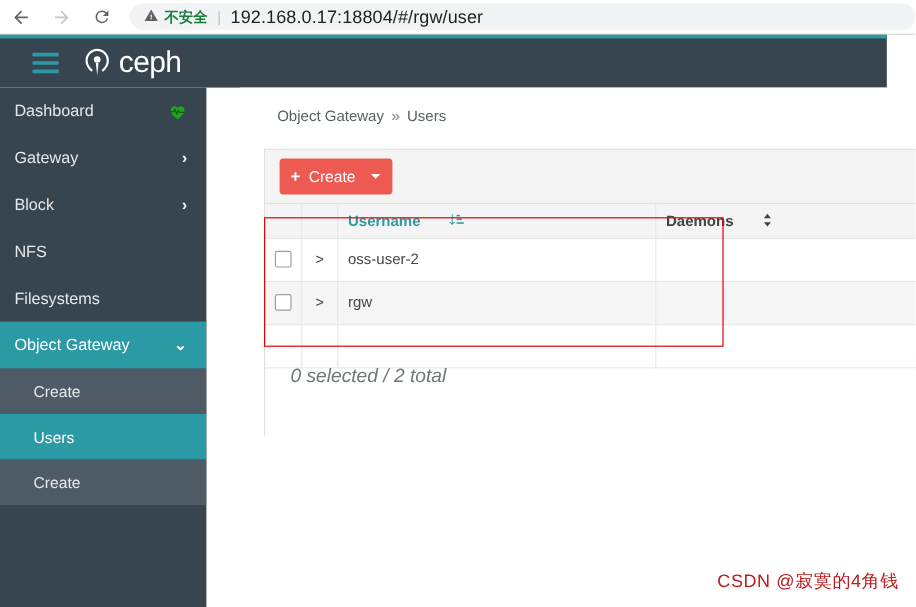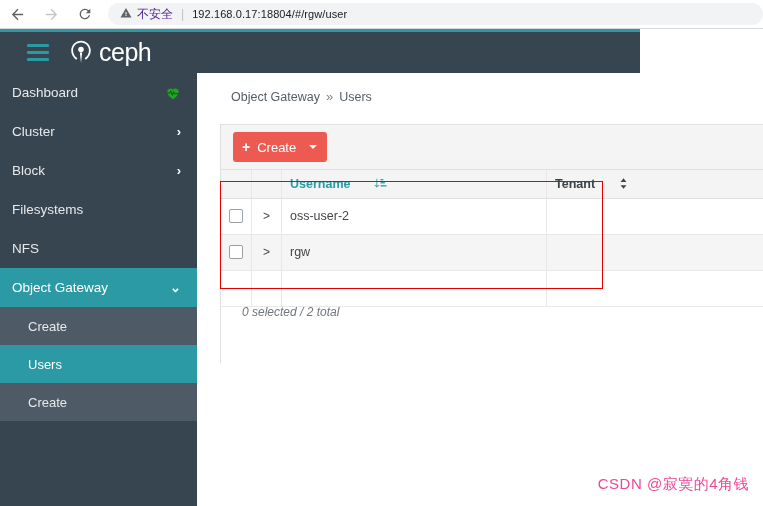--- a/index.html
+++ b/index.html
@@ -29,31 +29,31 @@
     height: 22px; flex: 1;
     background: #f1f3f4;
     border-radius: 11px;
     display: flex; align-items: center;
     padding: 0 12px;
     gap: 5px;
     font-size: 12.5px;
     color: #202124;
   }
   .warn-icon { color: #5f6368; font-size: 11px; line-height: 1; }
-  .warn-text { color: #4c1d95; font-size: 12px; }
+  .warn-text { color: #15803d; font-size: 12px; font-weight: bold; }
   .omni-sep { color: #bdc1c6; padding: 0 3px; font-size: 12px; }
-  .omni-url { color: #202124; font-size: 11px; letter-spacing: .1px; }
+  .omni-url { color: #202124; font-size: 15px; letter-spacing: .1px; }
   .chrome-divider {
     position: absolute; left: 0; top: 28px; width: 763px; height: 1px;
     background: #d6d9dc;
   }
 
   
   .topbar {
-    position: absolute; left: 0; top: 29px; width: 640px; height: 44px;
+    position: absolute; left: 0; top: 29px; width: 739px; height: 44px;
     background: #374550;
     border-top: 3px solid #2b9aa5;
   }
   .hamburger {
     position: absolute; left: 27px; top: 12px;
     width: 22px; height: 17px;
     display: flex; flex-direction: column; justify-content: space-between;
   }
   .hamburger span { display: block; height: 3px; background: #2b9aa5; border-radius: 1px; }
   .brand {
@@ -62,21 +62,21 @@
     color: #ffffff;
   }
   .brand-logo { width: 26px; height: 26px; display: block; }
   .brand-text {
     font-size: 25px; font-weight: 400; letter-spacing: -0.5px;
     color: #ffffff; line-height: 26px;
   }
 
   
   .sidebar {
-    position: absolute; left: 0; top: 73px; width: 197px; height: 433px;
+    position: absolute; left: 0; top: 73px; width: 172px; height: 433px;
     background: #374550;
     overflow: hidden;
   }
   .side-item {
     position: relative;
     height: 39px;
     display: flex; align-items: center;
     padding: 0 16px 0 12px;
     color: #e7e9ea;
     font-size: 13.5px;
@@ -181,40 +181,40 @@
     border: 1px solid #98a0a6;
     border-radius: 2px;
     background: #ffffff;
     display: inline-block;
     vertical-align: middle;
   }
   .table-foot-row td { height: 25px; background: #ffffff; border-bottom: none; }
 
   .status-line {
     position: absolute; left: 42px; top: 232px;
-    font-size: 12px; font-style: italic; color: #6f767c;
+    font-size: 16px; font-style: italic; color: #6f767c;
   }
   .panel-left-stub {
     position: absolute; left: 20px; top: 226px;
     width: 1px; height: 64px; background: #e0e0e0;
   }
 
   
   .annot-rect {
     position: absolute;
     left: 220px; top: 181px;
     width: 383px; height: 108px;
     border: 1.5px solid #e60000;
     pointer-events: none;
   }
 
   
   .watermark {
     position: absolute; right: 14px; bottom: 12px;
-    color: #ec4899; font-size: 15px; letter-spacing: .5px;
+    color: #b91c1c; font-size: 15px; letter-spacing: .5px;
     white-space: nowrap;
     margin-left: 47px;
   }
   .sort-icon, .sort-icon-2 { display: inline-flex; }
 </style>
 </head>
 <body>
 
 <div id="app">
 
@@ -270,36 +270,36 @@
       <span class="lbl">Dashboard</span>
       <span class="heart-icon">
         <svg width="16" height="14" viewBox="0 0 24 22">
           <path d="M12 21s-9-5.8-9-12a5 5 0 0 1 9-3 5 5 0 0 1 9 3c0 6.2-9 12-9 12z" fill="#21a521"></path>
           <path d="M2 11h5l1.6-3 2.4 6 2-4.5 1.4 2.5H22" stroke="#0d5f0d" stroke-width="1.6" fill="none"></path>
         </svg>
       </span>
     </div>
 
     <div class="side-item">
-      <span class="lbl">Cluster</span>
+      <span class="lbl">Gateway</span>
       <span class="chev">›</span>
     </div>
 
 
     <div class="side-item">
       <span class="lbl">Block</span>
       <span class="chev">›</span>
     </div>
 
     <div class="side-item">
+      <span class="lbl">NFS</span>
+    </div>
+
+    <div class="side-item">
       <span class="lbl">Filesystems</span>
-    </div>
-
-    <div class="side-item">
-      <span class="lbl">NFS</span>
     </div>
 
     <div class="side-item active">
       <span class="lbl">Object Gateway</span>
       <span class="chev">⌄</span>
     </div>
 
     <div class="side-sub">
       <span>Create</span>
     </div>
@@ -342,21 +342,21 @@
                     <path d="M3 2v9.2L1.3 9.5.6 10.2 3.5 13l2.9-2.8-.7-.7L4 11.2V2z" fill="#2b9aa5"></path>
                     <rect x="8" y="2.5" width="3.4" height="1.6" fill="#2b9aa5"></rect>
                     <rect x="8" y="6.3" width="5.4" height="1.6" fill="#2b9aa5"></rect>
                     <rect x="8" y="10.1" width="7.4" height="1.6" fill="#2b9aa5"></rect>
                   </svg>
                 </span>
               </span>
             </th>
             <th class="col-tenant">
               <span class="th-inner">
-                <span>Tenant</span>
+                <span>Daemons</span>
                 <span class="sort-icon-2">
                   <svg width="9" height="13" viewBox="0 0 10 16">
                     <path d="M5 1.5 8.6 6H1.4z" fill="#3b4449"></path>
                     <path d="M5 14.5 1.4 10h7.2z" fill="#3b4449"></path>
                   </svg>
                 </span>
               </span>
             </th>
           </tr>
         </thead>

